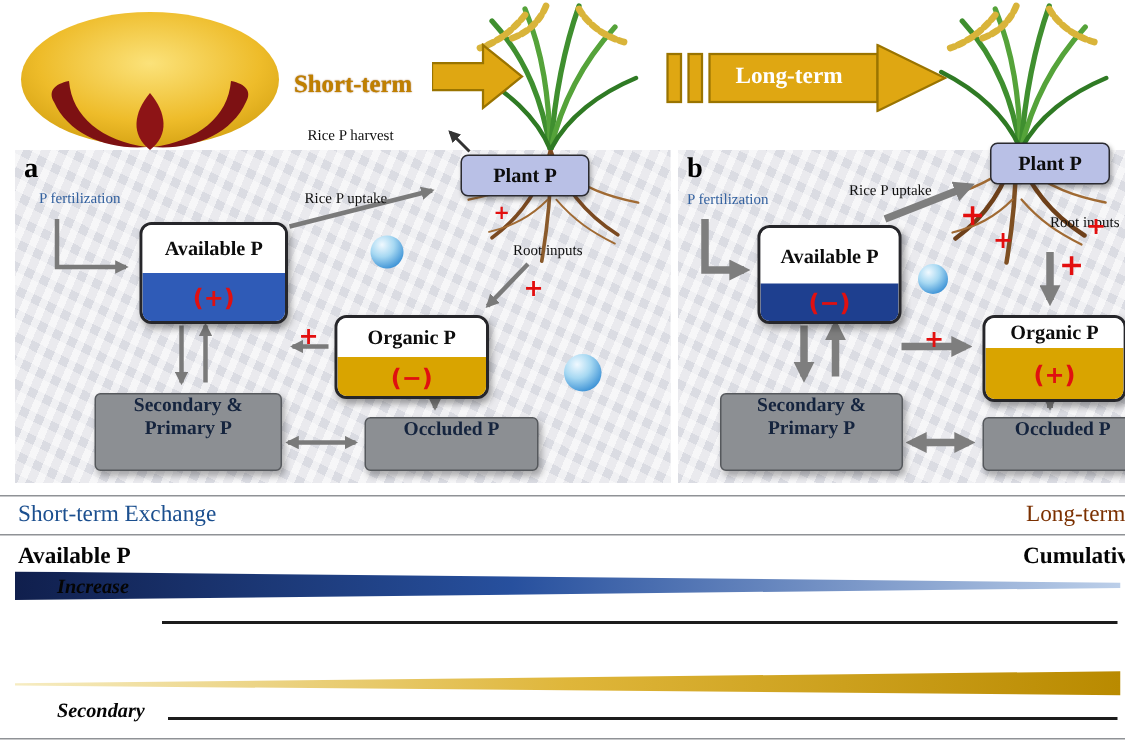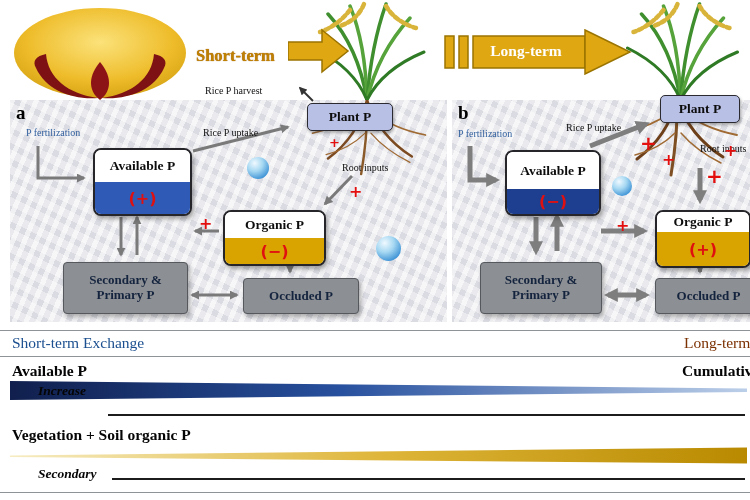--- a/index.html
+++ b/index.html
@@ -23,21 +23,21 @@
   #avail-a .sign{background:#2f5bb7}
   #avail-b .top{flex:1.5}
   #avail-b .sign{background:#1e3f8f}
   #organic-a .sign{background:#d9a400}
   #organic-b .top{flex:.75}
   #organic-b .sign{background:#d9a400;flex:1.25}
   .pill{position:absolute;z-index:3;display:flex;align-items:center;justify-content:center;
         background:#b9c0e6;border:1.5px solid #2a2a30;border-radius:5px;font-weight:bold;
         font-size:13.5px;color:#0d0d0d;box-shadow:1px 2px 3px rgba(40,40,40,.35)}
   .gray-node{position:absolute;z-index:3;display:flex;flex-direction:column;align-items:center;
-        justify-content:center;background:#8c8f93;border:1px solid #55585c;border-radius:4px;
+        justify-content:flex-start;background:#8c8f93;border:1px solid #55585c;border-radius:4px;
         font-weight:bold;font-size:13px;line-height:1.12;color:#15243e;text-align:center;
         box-shadow:2px 3px 4px rgba(40,40,40,.35)}
   .droplet{position:absolute;z-index:2;border-radius:50%;
         background:radial-gradient(circle at 35% 28%, #f0f9ff 0%, #a6d8f2 38%, #3e93d6 78%, #2a6fb0 100%)}
   .plus{position:absolute;z-index:4;color:#e30f0f;font-weight:bold;
         font-family:"DejaVu Sans",sans-serif;line-height:1}
   .plus.sm{font-size:13px}.plus.md{font-size:16px}.plus.lg{font-size:20px}
   .svg-layer{position:absolute;z-index:2}
   .arrows{position:absolute;left:0;top:0;z-index:2}
   .hline{position:absolute;left:0;width:750px;height:1px;background:#8f9296;z-index:1}
@@ -253,21 +253,20 @@
         <stop offset="0" stop-color="#101f4d"></stop>
           <stop offset="0.45" stop-color="#27509e"></stop>
           <stop offset="1" stop-color="#bccfe9"></stop>
       </linearGradient>
     </defs>
     <polygon points="0,0 737,7.5 737,11 0,19" fill="url(#gblue)"></polygon>
   </svg>
   <div class="trend-note" style="left:38px;top:383px">Increase</div>
   <div class="note-line" style="left:108px;top:414px;width:637px"></div>
 
-  <div class="trend-label" style="left:12px;top:426px">Vegetation + Soil organic P</div>
   <svg class="wedge" style="left:10px;top:447px" width="737" height="18" viewBox="0 0 737 18">
     <defs>
       <linearGradient id="ggoldbar" x1="0" y1="0" x2="1" y2="0">
         <stop offset="0" stop-color="#f6ecc2"></stop>
           <stop offset="0.5" stop-color="#dfb63a"></stop>
           <stop offset="1" stop-color="#b98a00"></stop>
       </linearGradient>
     </defs>
     <polygon points="0,8.5 737,0.5 737,16.5 0,10" fill="url(#ggoldbar)"></polygon>
   </svg>

